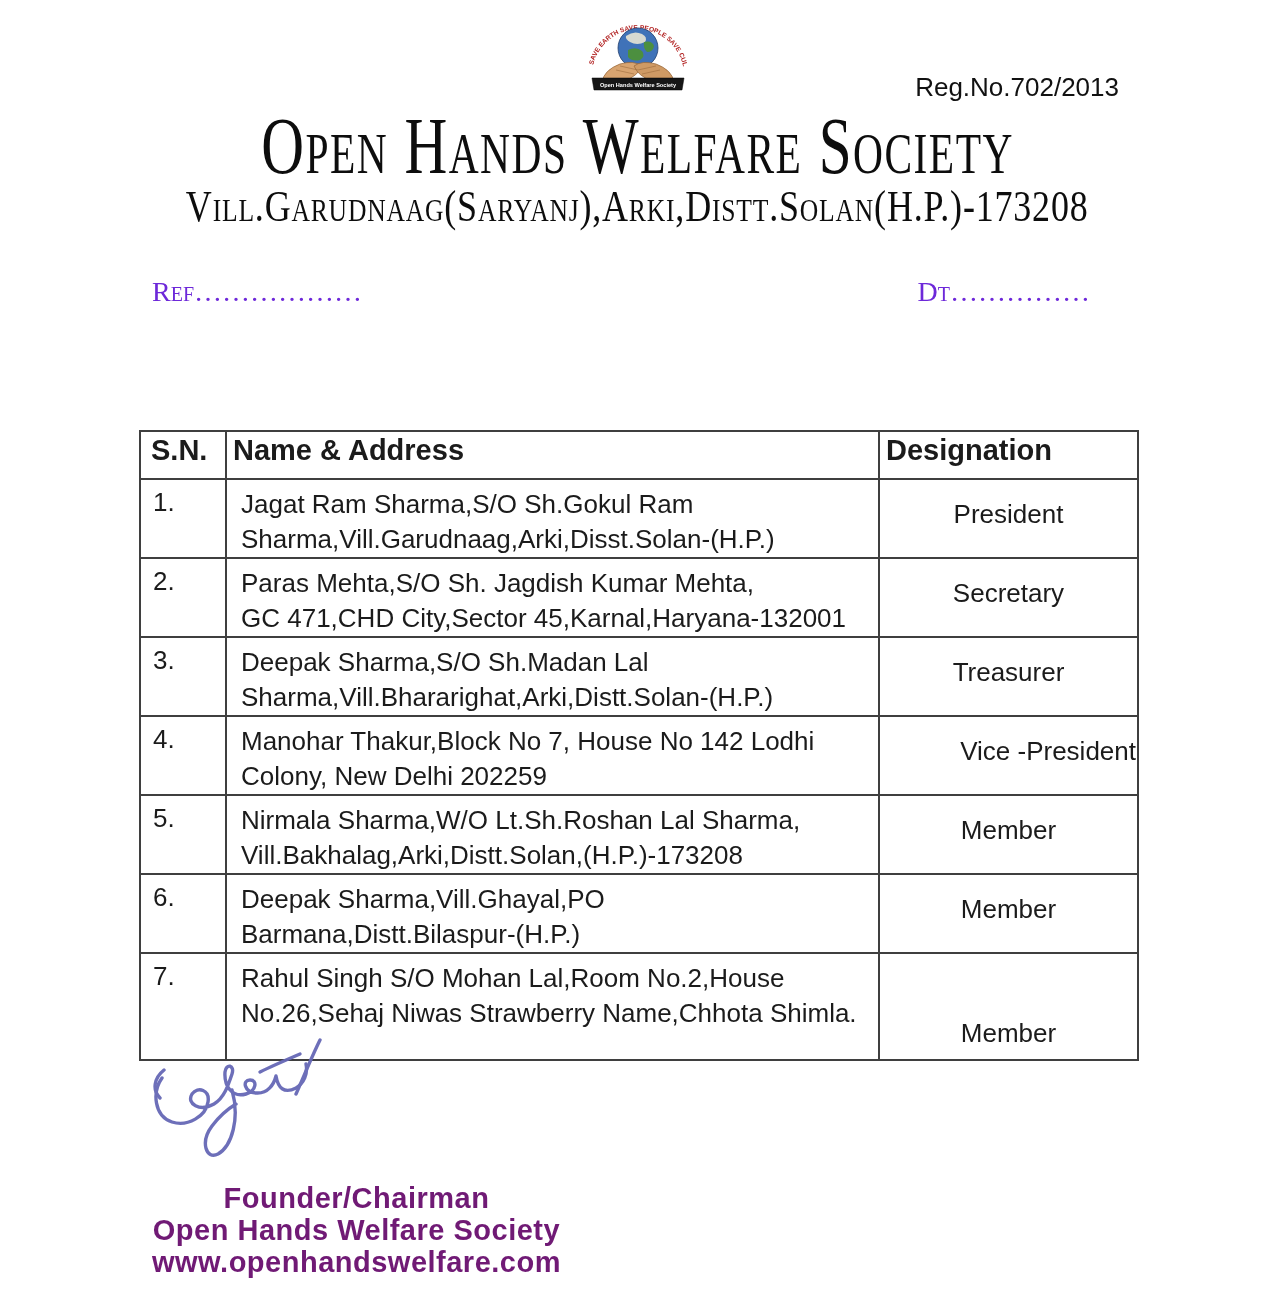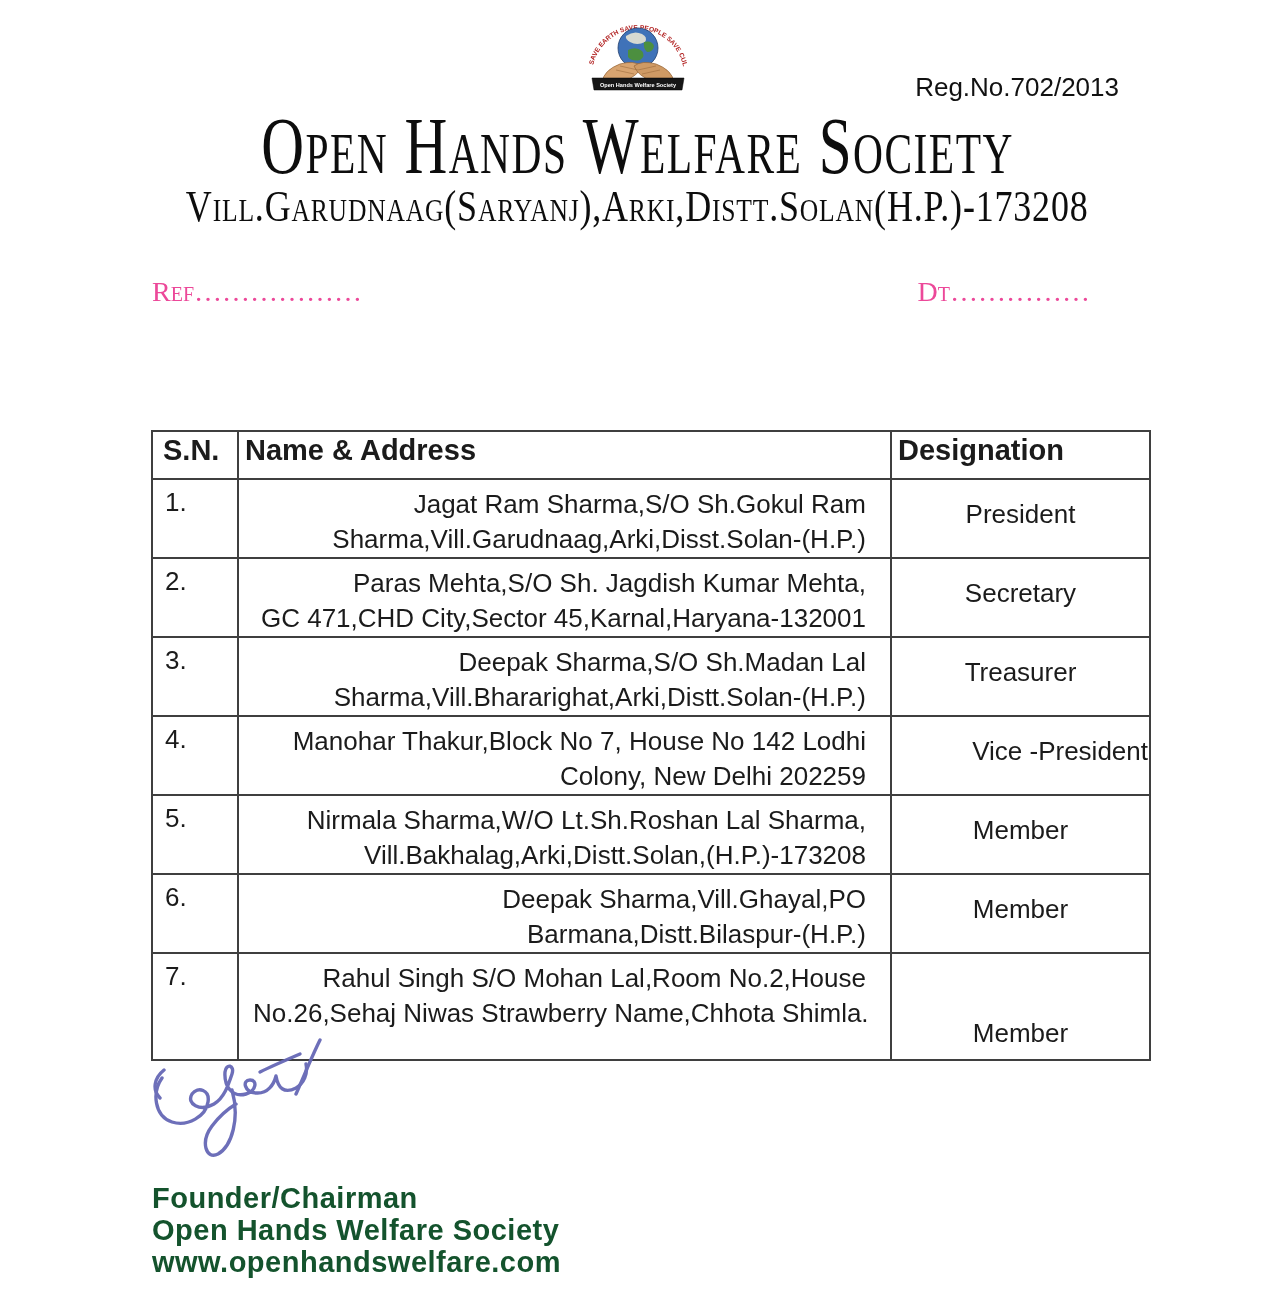--- a/index.html
+++ b/index.html
@@ -41,65 +41,66 @@
     transform:scaleX(0.80);
     transform-origin:center;
     white-space:nowrap;
     color:#0d0d0d;
   }
   .refline{
     position:absolute;top:276px;left:152px;right:185px;
     display:flex;justify-content:space-between;
     font-family:"Liberation Serif", serif;
     font-variant:small-caps;
-    font-size:28px;color:#ec4899;
+    font-size:28px;color:#6d28d9;
   }
   
   .doc-heading{
     position:absolute;top:360px;left:0;width:100%;
     text-align:center;
     font-size:31px;font-weight:bold;color:#0d0d0d;
   }
   
   table.committee{
-    position:absolute;left:151px;top:430px;
+    position:absolute;left:139px;top:430px;
     width:998px;
     border-collapse:collapse;
     table-layout:fixed;
   }
   table.committee col.c-sn{width:86px;}
   table.committee col.c-name{width:653px;}
   table.committee col.c-desig{width:259px;}
   table.committee th, table.committee td{
     border:2px solid #3f3f3f;
     vertical-align:top;
     font-size:26px;
   }
   table.committee th{
     font-size:29px;font-weight:bold;
     height:42px;padding:2px 6px;
     text-align:left;
   }
   table.committee th.h-sn{text-align:left;padding-left:10px;}
   td.sn{padding:7px 0 0 12px;height:70px;}
-  td.name{padding:7px 24px 0 14px;text-align:right;}
+  td.name{padding:7px 24px 0 14px;}
   td.name .nline{line-height:35px;white-space:nowrap;}
   td.desig{text-align:center;padding-top:19px;}
   td.desig.left{text-align:right;padding-left:10px;}
   td.desig.bottom{vertical-align:bottom;padding-bottom:10px;}
   tr.r7 td{height:76px;}
   
   .signature{position:absolute;left:148px;top:1030px;width:200px;height:140px;}
   
   .footer{
     position:absolute;left:152px;top:1182px;
     font-weight:bold;
     font-size:29px;line-height:32px;
-    color:#14532d;
+    color:#701a75;
     letter-spacing:0.5px;
+    text-align:center;
   }
 </style>
 </head>
 <body>
 
 <div class="page">
 
   <div class="logo">
     <svg viewBox="0 0 112 84" width="112" height="84">
       <defs>

